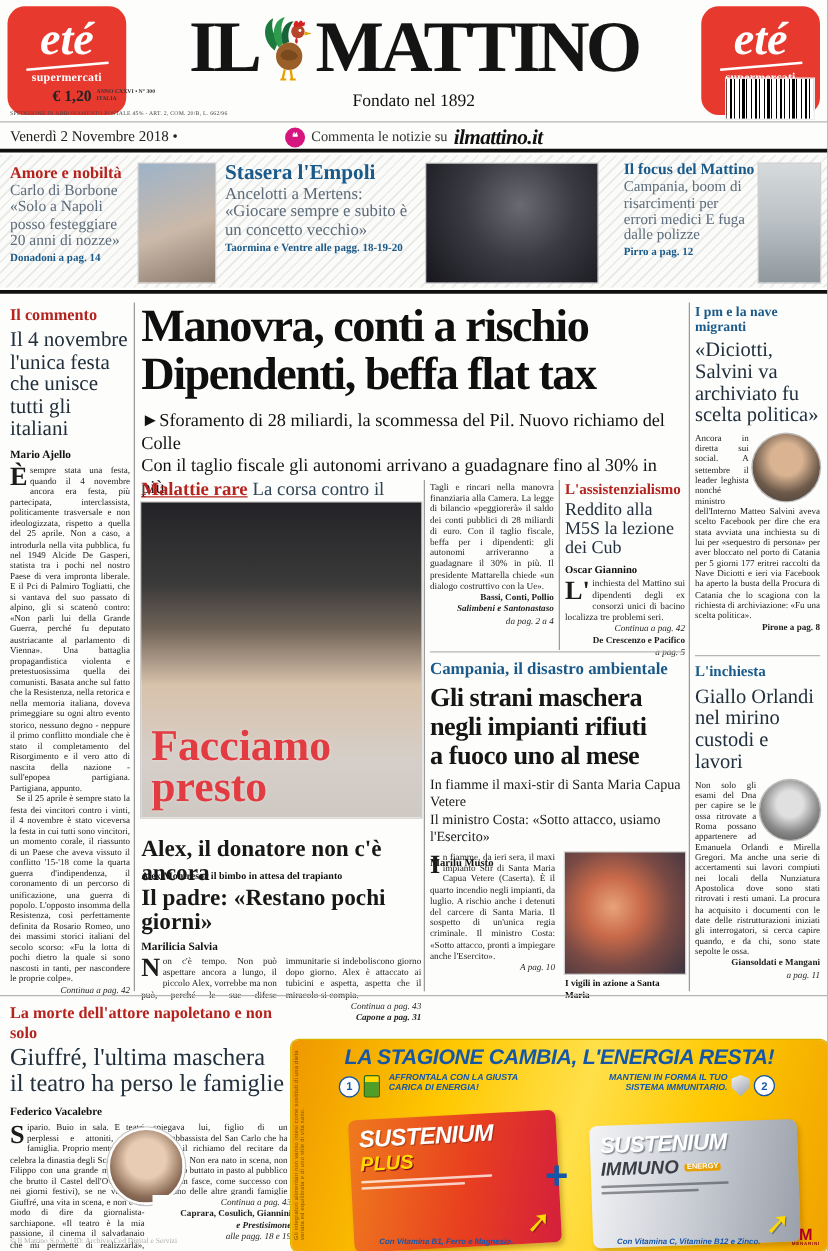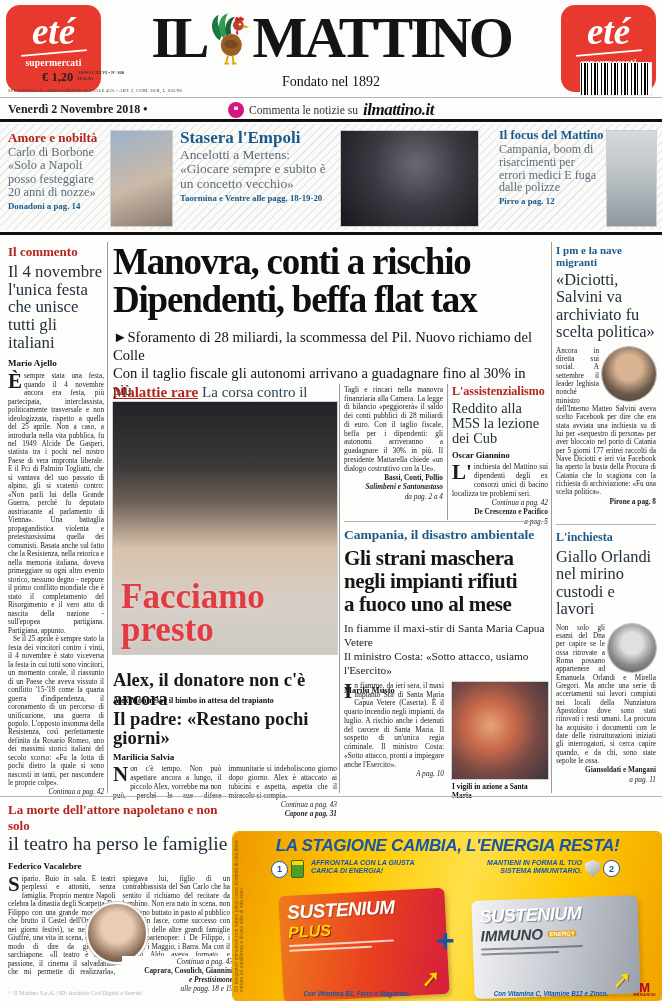--- a/index.html
+++ b/index.html
@@ -16,21 +16,21 @@
   .mast .big{font-size:58px;font-weight:900;letter-spacing:-3px;color:#141414;line-height:1;}
   .founded{left:0;right:0;top:74px;text-align:center;font-size:14px;color:#111;}
   .pricewrap{left:8px;top:70px;font-size:12.5px;font-weight:bold;color:#222;margin-left:34px;}
   .edsmall{font-size:4.6px;font-weight:bold;line-height:1.25;color:#333;}
   .postal{left:8px;top:88px;font-size:4.6px;color:#444;letter-spacing:.2px;}
   .barcode{right:10px;top:62px;width:70px;height:32px;background:
      repeating-linear-gradient(90deg,#000 0 1px,#fff 1px 3px,#000 3px 5px,#fff 5px 6px,#000 6px 7px,#fff 7px 10px);
      border:1px solid #eee;}
   .hair{background:#b5b5b5;height:1px;}
   .thick{background:#101010;height:3px;}
-  .daterow{left:8px;top:102px;font-size:12px;font-weight:bold;color:#222;}
+  .daterow{left:8px;top:102px;font-size:12px;font-weight:normal;color:#222;}
   .commentwrap{left:50%;transform:translateX(-50%);top:100px;display:flex;align-items:center;gap:5px;}
   .cicon{width:16px;height:16px;border-radius:50%;background:#d6157e;color:#fff;font-size:9px;
          display:flex;align-items:center;justify-content:center;font-weight:bold;}
   .clabel{font-size:11.5px;color:#333;}
   .csite{font-size:17px;font-weight:bold;font-style:italic;color:#111;letter-spacing:-.5px;}
   
   .strip{left:0;top:124px;width:662px;height:106px;
          background:repeating-linear-gradient(135deg,#ebebe9 0 1.5px,#fbfbf9 1.5px 6px);}
   .kR{color:#b5231f;font-weight:bold;}
   .kB{color:#1a5a8a;font-weight:bold;}
@@ -286,20 +286,21 @@
     <div class="sigblock">
       <span class="sig">Giansoldati e Mangani</span><br>
       <span class="more">a pag. 11</span>
     </div>
   </div>
 
   <div class="abs hair" style="left:0;right:0;top:796px;"></div>
 
   <div class="abs" style="left:8px;top:802px;width:222px;">
     <div class="kR" style="font-size:13px;">La morte dell'attore napoletano e non solo</div>
+    <div class="gf-h" style="margin-top:3px;">Giuffré, l'ultima maschera</div>
     <div class="gf-h">il teatro ha perso le famiglie</div>
     <div class="byline" style="margin:6px 0 4px;">Federico Vacalebre</div>
     <div class="body jt cols2 dropcap" style="height:108px;overflow:hidden;">Sipario. Buio in sala. E teatri perplessi e attoniti, senza famiglia. Proprio mentre Napoli celebra la dinastia degli Scarpetta-De Filippo con una grande mostra (ma che brutto il Castel dell'Ovo chiuso nei giorni festivi), se ne va Carlo Giuffré, una vita in scena, e non è un modo di dire da giornalista-sarchiapone. «Il teatro è la mia passione, il cinema il salvadanaio che mi permette di realizzarla», spiegava lui, figlio di un contrabbassista del San Carlo che ha sentito il richiamo del recitare da bambino. Non era nato in scena, non l'avevano buttato in pasto al pubblico ancora in fasce, come successo con qualcuno delle altre grandi famiglie teatrali partenopee: i De Filippo, i Viviani, i Maggio, i Barra. Ma con il fratello Aldo aveva formato, e distrutto, una famiglia della scena.</div>
   </div>
   <div class="abs av-giuffre" style="left:86px;top:902px;"></div>
   <div class="abs sigblock" style="left:122px;top:956px;width:108px;background:#fdfdfb;padding:1px 0 0 3px;">
     <span class="more">Continua a pag. 43</span><br>
     <span class="sig">Caprara, Cosulich, Giannini</span><br>
     <span class="sig" style="font-style:italic;">e Prestisimone</span><br>
     <span class="more">alle pagg. 18 e 19</span>

